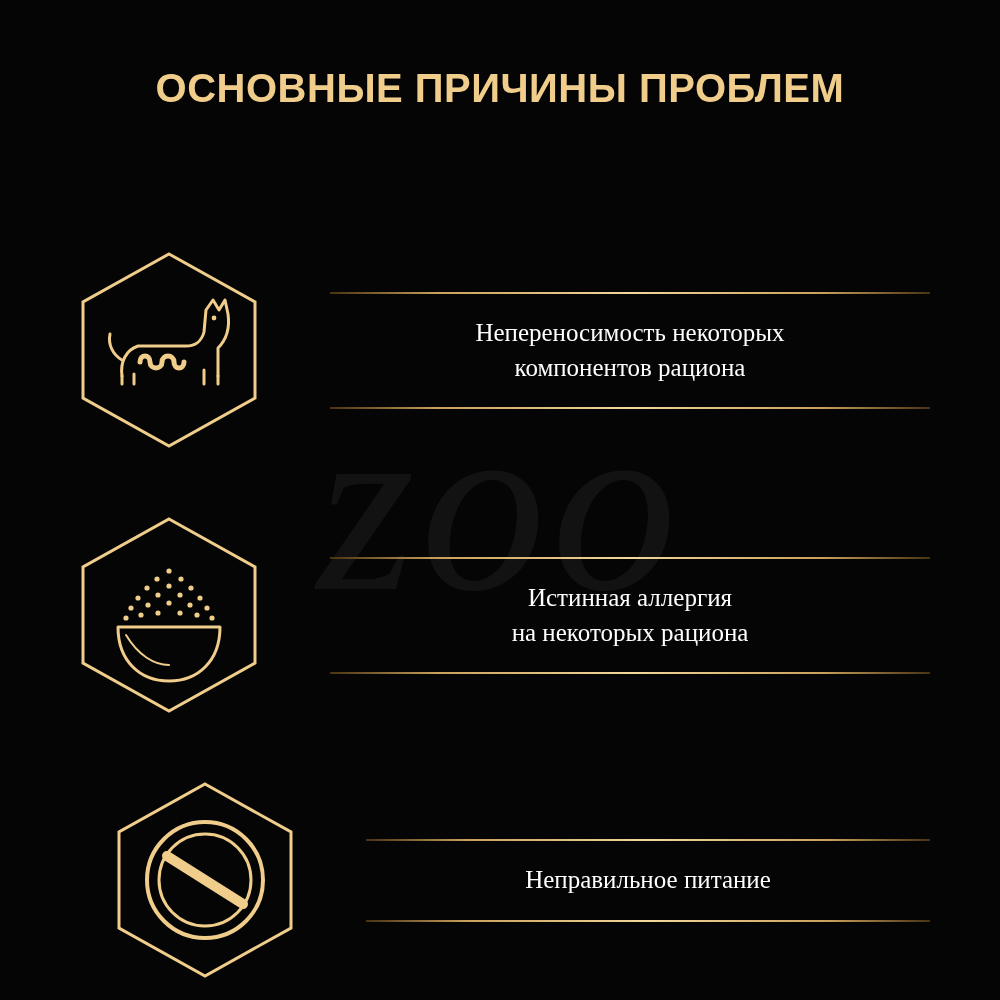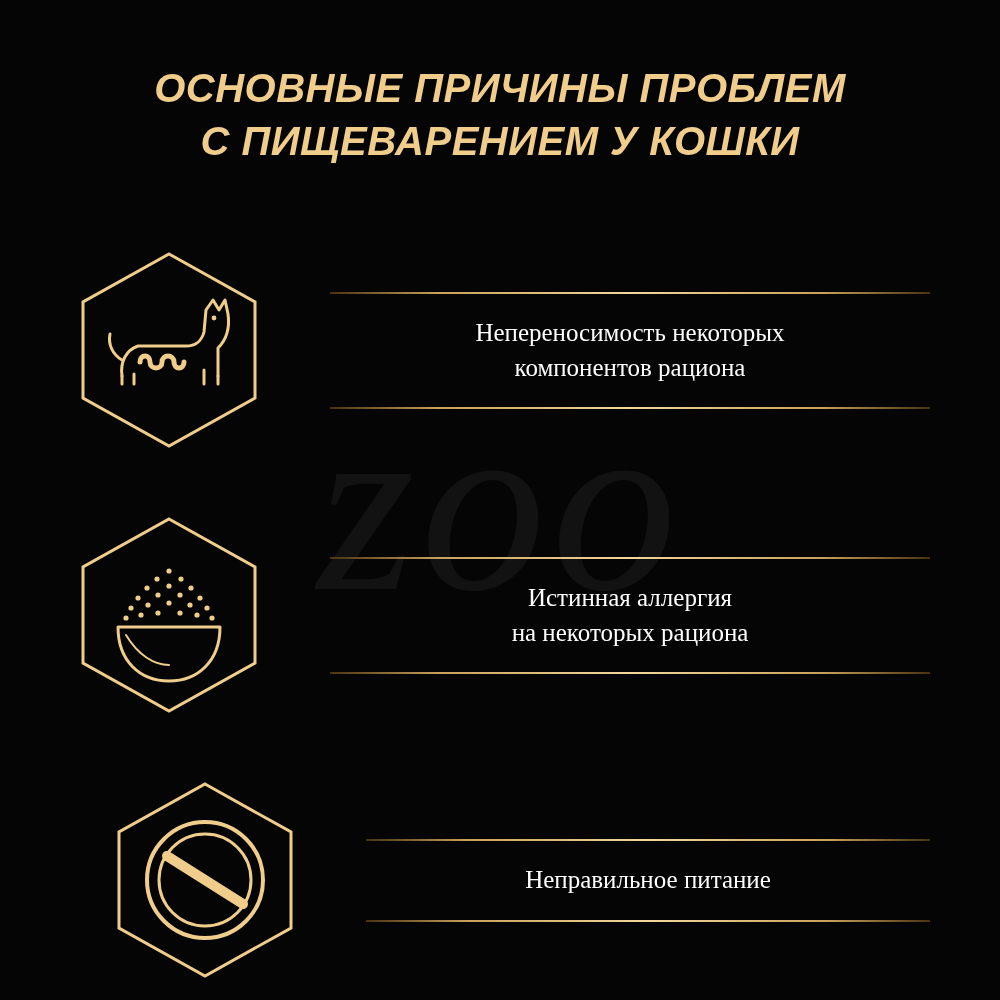--- a/index.html
+++ b/index.html
@@ -46,21 +46,21 @@
     left: 0;
     right: 0;
     text-align: center;
     color: #f0cd8b;
     font-size: 40px;
     font-weight: bold;
     letter-spacing: 0.5px;
     line-height: 1.32;
     text-transform: uppercase;
   }
-  .heading .line { display: block; white-space: nowrap; font-style: italic; }
+  .heading .line { display: block; white-space: nowrap; }
 
   
   .rows {
     position: absolute;
     top: 238px;
     left: 0;
     right: 0;
   }
   .row {
     position: relative;
@@ -107,21 +107,20 @@
 </style>
 </head>
 <body>
 
 <div class="poster">
 
   <div class="watermark">zoo</div>
 
   <div class="heading">
     <span class="line">ОСНОВНЫЕ ПРИЧИНЫ ПРОБЛЕМ</span>
-    <span class="line">С ПИЩЕВАРЕНИЕМ У КОШКИ</span>
   </div>
 
   <div class="rows">
 
     <div class="row">
       <div class="hex-wrap">
         <svg width="182" height="200" viewBox="0 0 182 200" fill="none">
           <polygon points="91,4 177,52 177,148 91,196 5,148 5,52" stroke="#f0cd8b" stroke-width="3" fill="none"></polygon>
 
           <path d="M44 126 C42 112 48 100 60 96 L108 96 C118 96 124 90 126 82 L128 60 L135 50 L141 60 L147 50 L150 64 C152 78 148 90 140 98 L140 126" stroke="#f0cd8b" stroke-width="3" fill="none" stroke-linecap="round" stroke-linejoin="round"></path>

